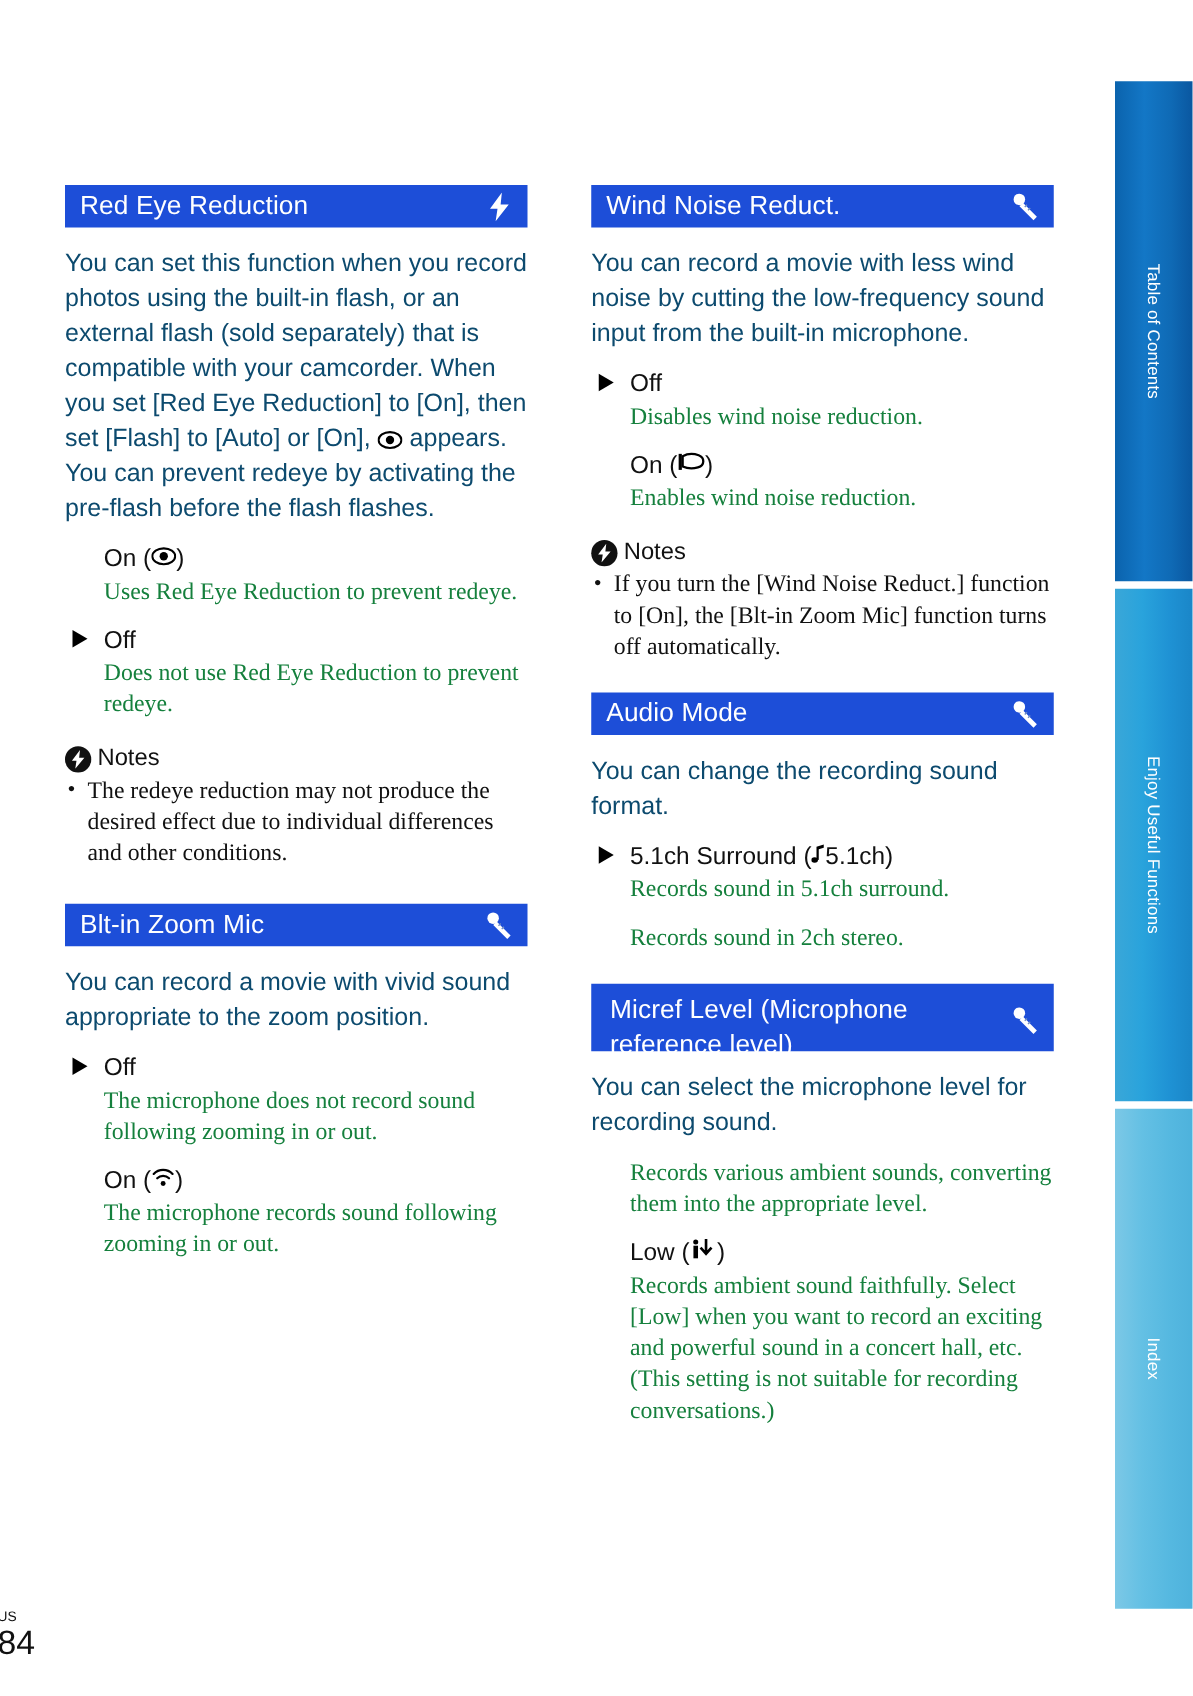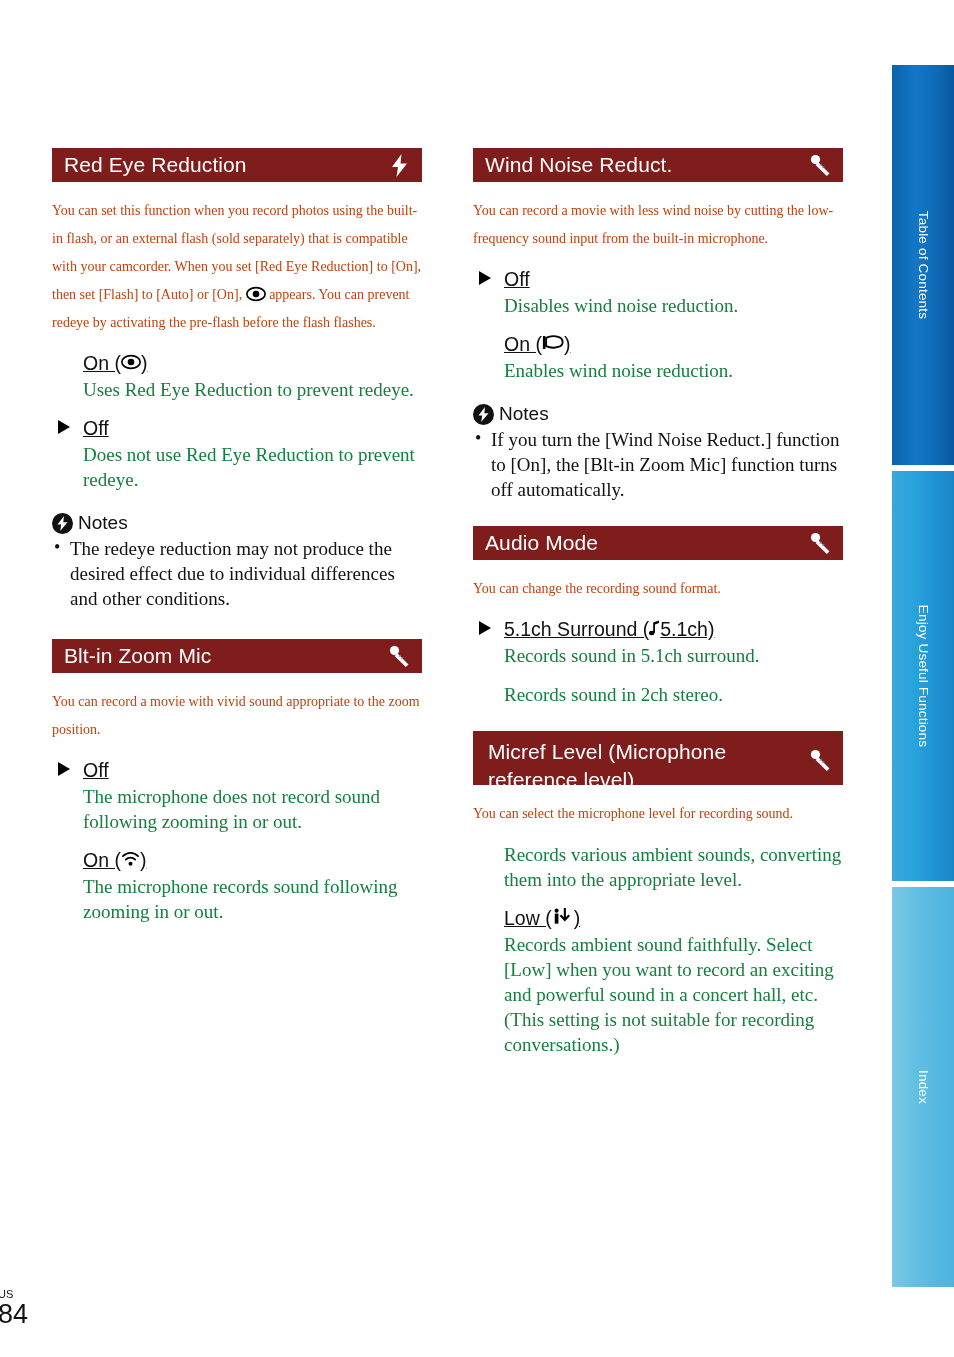--- a/index.html
+++ b/index.html
@@ -29,21 +29,21 @@
     width: 792px;
     display: flex;
     gap: 51px;
   }
   .col {
     width: 370px;
   }
 
   
   .sec-head {
-    background: #7f1d1d;
+    background: #1d4ed8;
     color: #ffffff;
     height: 34px;
     display: flex;
     align-items: center;
     justify-content: space-between;
     padding: 0 10px 0 12px;
     box-sizing: border-box;
     font-family: "Liberation Sans", sans-serif;
     font-size: 21px;
     font-weight: 400;
@@ -68,41 +68,40 @@
     display: inline-flex;
     align-items: center;
     justify-content: center;
     width: 26px;
     height: 26px;
     flex: none;
   }
 
   
   .para {
-    font-family: Liberation Serif, serif;
-    font-size: 14px;
+    font-family: Liberation Sans, sans-serif;
+    font-size: 20px;
     line-height: 28px;
-    color: #c2410c;
+    color: #0c4a6e;
     margin: 14px 0 0 0;
   }
   .para.first { margin-top: 15px; }
 
   .opt {
     margin: 14px 0 0 0;
   }
   .opt-title {
     font-family: "Liberation Sans", sans-serif;
     font-size: 19.5px;
     color: #111;
     line-height: 25px;
     display: flex;
     align-items: baseline;
     margin-left: 31px;
     position: relative;
-    text-decoration: underline;
   }
   .opt-title.has-marker { margin-left: 0; padding-left: 31px; }
   .marker {
     position: absolute;
     left: 6px;
     top: 4px;
     width: 0; height: 0;
     border-left: 12px solid #000;
     border-top: 7px solid transparent;
     border-bottom: 7px solid transparent;

